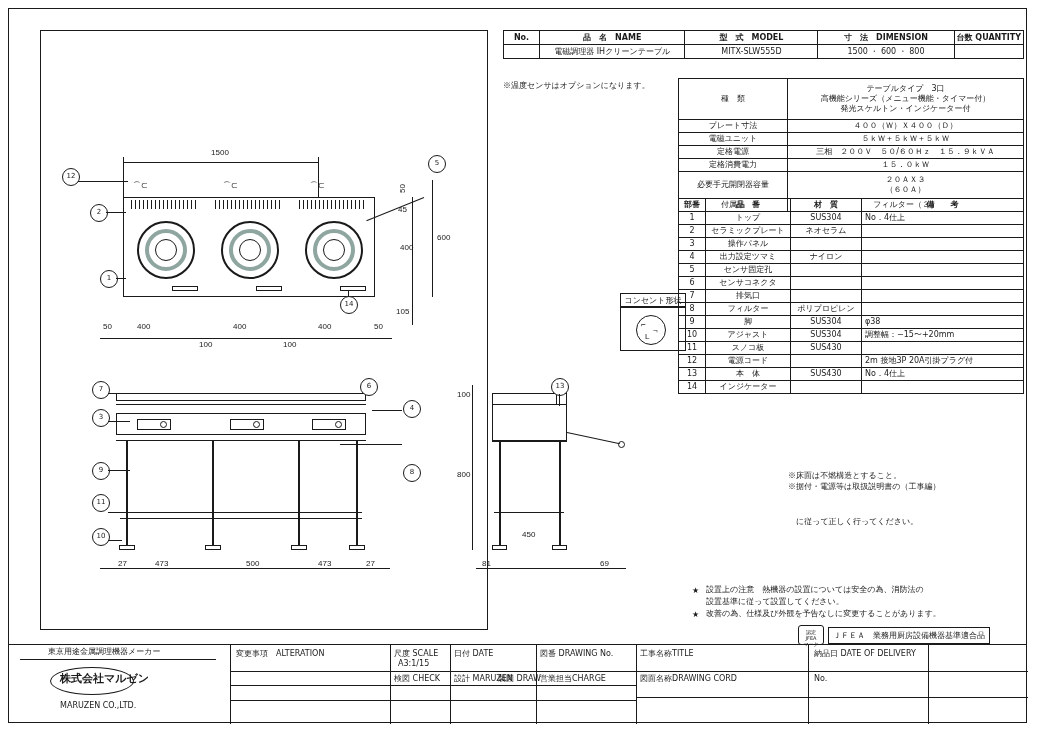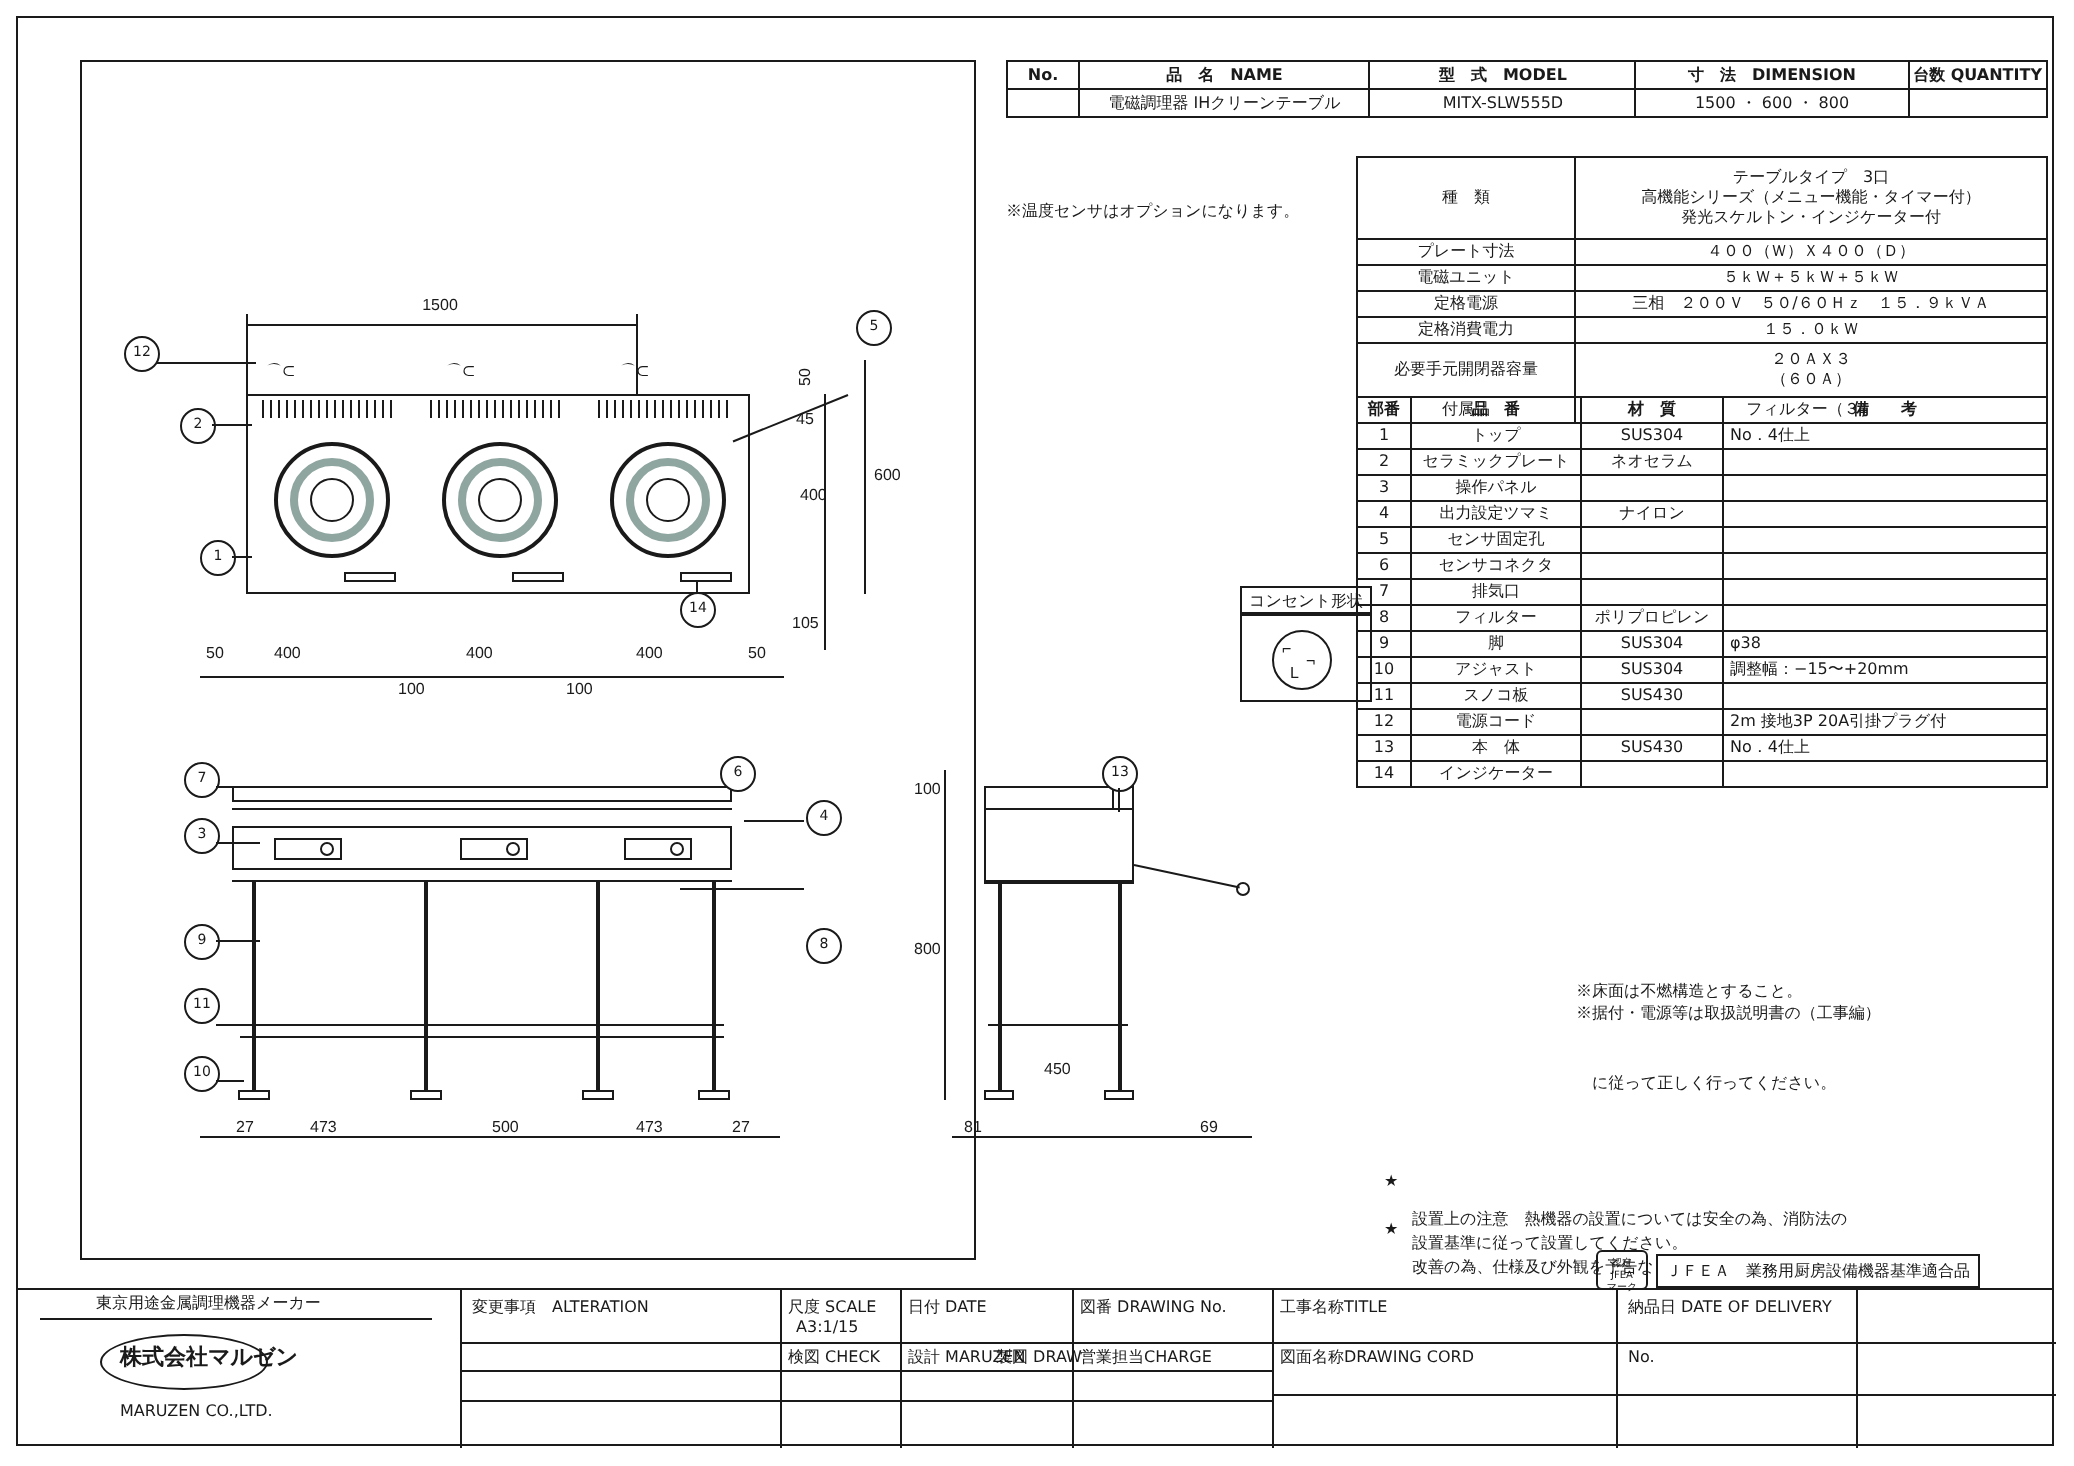--- a/index.html
+++ b/index.html
@@ -76,24 +76,23 @@
   #parts-table td.no { width: 22px; }
   #parts-table td.nm { width: 80px; }
   #parts-table td.mt { width: 66px; }
   #parts-table td.rm { text-align: left; padding-left: 3px; margin-left: 33px; }
 
   #dist-table { left: 786px; top: 420px; width: 238px; }
   #dist-table td { height: 12px; }
 
   .note-block {
     position: absolute;
-    font-family: Liberation Sans, sans-serif;
+    font-family: Liberation Mono, monospace;
     font-size: 8px;
     line-height: 11px;
-    margin-top: 20px;
   }
 
   
   #sensor-area { position: absolute; left: 503px; top: 78px; width: 172px; height: 215px; }
 
   
   .dim-line { position: absolute; background: #1a1a1a; height: 1px; }
   .dim-vert { position: absolute; background: #1a1a1a; width: 1px; }
   .circle-num {
     position: absolute;

